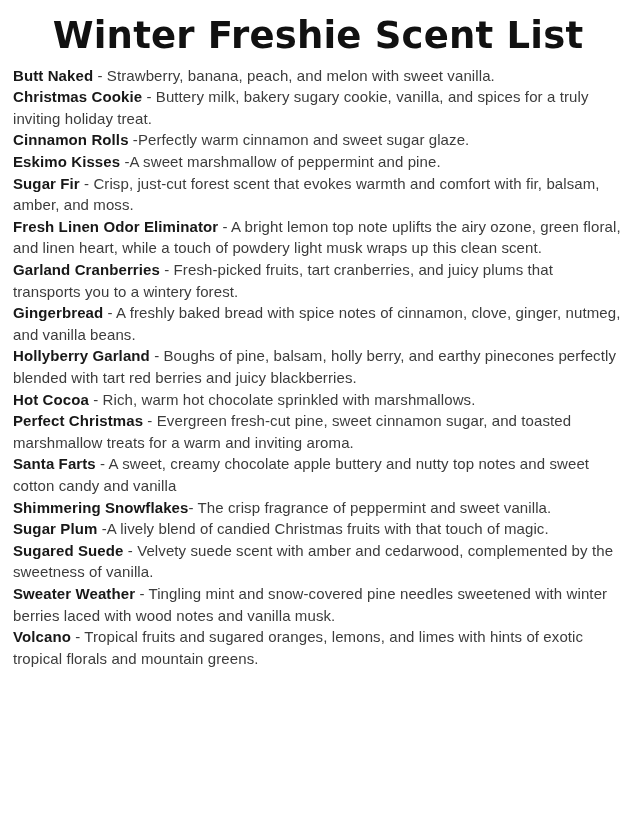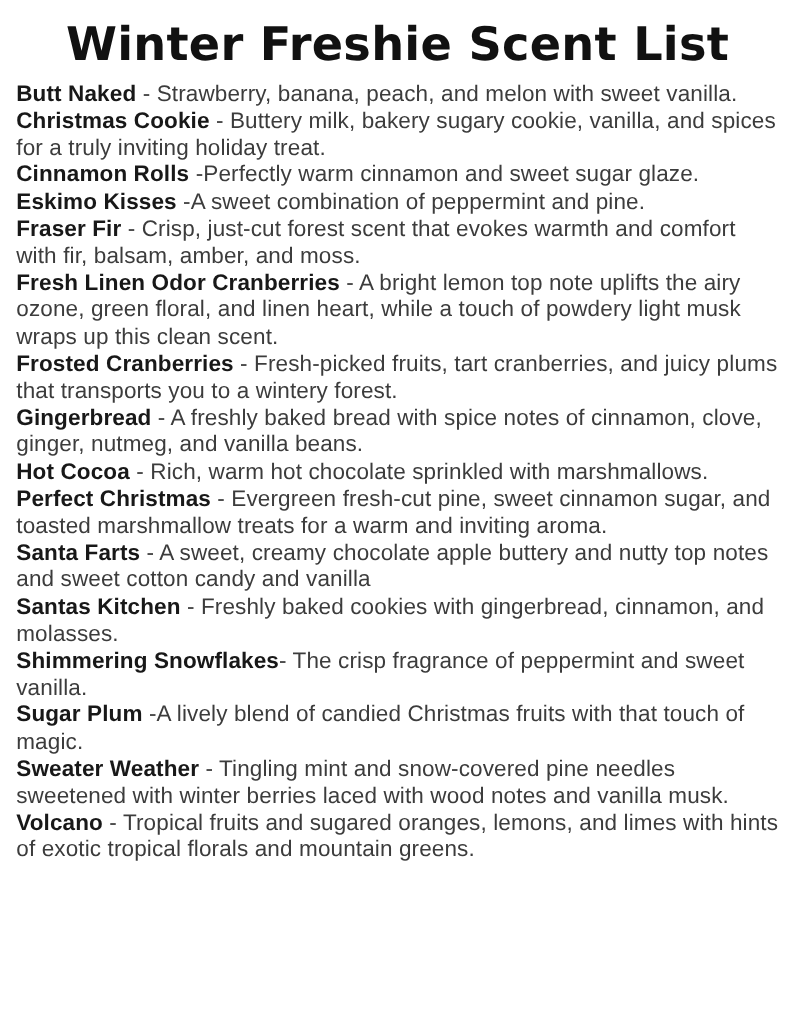--- a/index.html
+++ b/index.html
@@ -25,21 +25,21 @@
     text-align: center;
     color: var(--heading-color);
     margin: 6px 0 8px 0;
     line-height: 1.1;
   }
   .scent-list {
     font-family: "Liberation Sans", sans-serif;
   }
   .scent-item {
     margin: 0;
-    font-size: 18px;
+    font-size: 15px;
     line-height: 21.6px;
     color: var(--desc-color);
     letter-spacing: 0.1px;
   }
   .scent-name {
     font-weight: 700;
     color: var(--name-color);
   }
   .scent-sep, .scent-desc {
     font-weight: 400;
@@ -50,43 +50,44 @@
 
 <div class="page">
   <h1 class="title">Winter Freshie Scent List</h1>
   <div class="scent-list" id="scent-list">
   <p class="scent-item"><b class="scent-name">Butt Naked</b><span class="scent-sep"> - </span><span class="scent-desc">Strawberry, banana, peach, and melon with sweet vanilla.</span></p>
 
   <p class="scent-item"><b class="scent-name">Christmas Cookie</b><span class="scent-sep"> - </span><span class="scent-desc">Buttery milk, bakery sugary cookie, vanilla, and spices for a truly inviting holiday treat.</span></p>
 
   <p class="scent-item"><b class="scent-name">Cinnamon Rolls</b><span class="scent-sep"> -</span><span class="scent-desc">Perfectly warm cinnamon and sweet sugar glaze.</span></p>
 
-  <p class="scent-item"><b class="scent-name">Eskimo Kisses</b><span class="scent-sep"> -</span><span class="scent-desc">A sweet combination of peppermint and pine.</span></p>
+  <p class="scent-item"><b class="scent-name">Eskimo Kisses</b><span class="scent-sep"> -</span><span class="scent-desc">A sweet marshmallow of peppermint and pine.</span></p>
 
-  <p class="scent-item"><b class="scent-name">Fraser Fir</b><span class="scent-sep"> - </span><span class="scent-desc">Crisp, just-cut forest scent that evokes warmth and comfort with fir, balsam, amber, and moss.</span></p>
+  <p class="scent-item"><b class="scent-name">Sugar Fir</b><span class="scent-sep"> - </span><span class="scent-desc">Crisp, just-cut forest scent that evokes warmth and comfort with fir, balsam, amber, and moss.</span></p>
 
-  <p class="scent-item"><b class="scent-name">Fresh Linen Odor Cranberries</b><span class="scent-sep"> - </span><span class="scent-desc">A bright lemon top note uplifts the airy ozone, green floral, and linen heart, while a touch of powdery light musk wraps up this clean scent.</span></p>
+  <p class="scent-item"><b class="scent-name">Fresh Linen Odor Eliminator</b><span class="scent-sep"> - </span><span class="scent-desc">A bright lemon top note uplifts the airy ozone, green floral, and linen heart, while a touch of powdery light musk wraps up this clean scent.</span></p>
 
-  <p class="scent-item"><b class="scent-name">Frosted Cranberries</b><span class="scent-sep"> - </span><span class="scent-desc">Fresh-picked fruits, tart cranberries, and juicy plums that transports you to a wintery forest.</span></p>
+  <p class="scent-item"><b class="scent-name">Garland Cranberries</b><span class="scent-sep"> - </span><span class="scent-desc">Fresh-picked fruits, tart cranberries, and juicy plums that transports you to a wintery forest.</span></p>
 
   <p class="scent-item"><b class="scent-name">Gingerbread</b><span class="scent-sep"> - </span><span class="scent-desc">A freshly baked bread with spice notes of cinnamon, clove, ginger, nutmeg, and vanilla beans.</span></p>
 
+  <p class="scent-item"><b class="scent-name">Hollyberry Garland</b><span class="scent-sep"> - </span><span class="scent-desc">Boughs of pine, balsam, holly berry, and earthy pinecones perfectly blended with tart red berries and juicy blackberries.</span></p>
 
   <p class="scent-item"><b class="scent-name">Hot Cocoa</b><span class="scent-sep"> - </span><span class="scent-desc">Rich, warm hot chocolate sprinkled with marshmallows.</span></p>
 
 
   <p class="scent-item"><b class="scent-name">Perfect Christmas</b><span class="scent-sep"> - </span><span class="scent-desc">Evergreen fresh-cut pine, sweet cinnamon sugar, and toasted marshmallow treats for a warm and inviting aroma.</span></p>
 
   <p class="scent-item"><b class="scent-name">Santa Farts</b><span class="scent-sep"> - </span><span class="scent-desc">A sweet, creamy chocolate apple buttery and nutty top notes and sweet cotton candy and vanilla</span></p>
 
-  <p class="scent-item"><b class="scent-name">Santas Kitchen</b><span class="scent-sep"> - </span><span class="scent-desc">Freshly baked cookies with gingerbread, cinnamon, and molasses.</span></p>
 
   <p class="scent-item"><b class="scent-name">Shimmering Snowflakes</b><span class="scent-sep">- </span><span class="scent-desc">The crisp fragrance of peppermint and sweet vanilla.</span></p>
 
   <p class="scent-item"><b class="scent-name">Sugar Plum</b><span class="scent-sep"> -</span><span class="scent-desc">A lively blend of candied Christmas fruits with that touch of magic.</span></p>
 
+  <p class="scent-item"><b class="scent-name">Sugared Suede</b><span class="scent-sep"> - </span><span class="scent-desc">Velvety suede scent with amber and cedarwood, complemented by the sweetness of vanilla.</span></p>
 
   <p class="scent-item"><b class="scent-name">Sweater Weather</b><span class="scent-sep"> - </span><span class="scent-desc">Tingling mint and snow-covered pine needles sweetened with winter berries laced with wood notes and vanilla musk.</span></p>
 
   <p class="scent-item"><b class="scent-name">Volcano</b><span class="scent-sep"> - </span><span class="scent-desc">Tropical fruits and sugared oranges, lemons, and limes with hints of exotic tropical florals and mountain greens.</span></p>
 
 </div>
 </div>
 
 </body></html>

